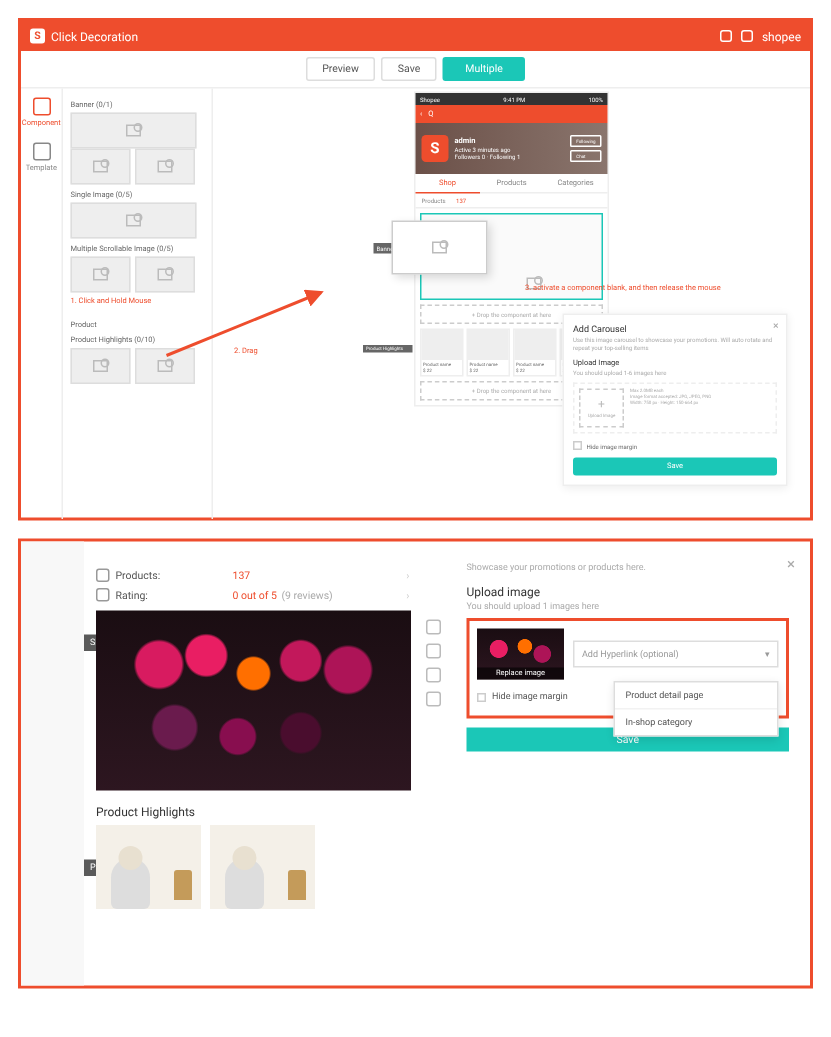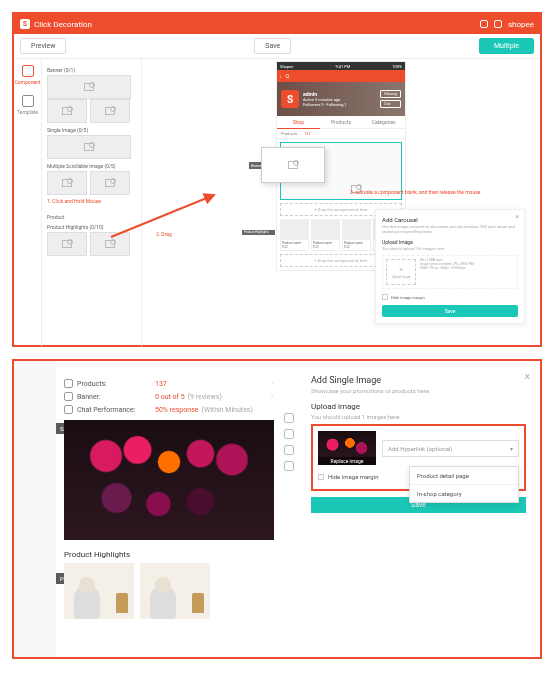--- a/index.html
+++ b/index.html
@@ -7,21 +7,21 @@
   .frame{border:2px solid #ee4d2d;margin:12px;background:#fff;position:relative;}
   .f1{height:335px;}
   .f2{height:300px;}
 
   
   .topbar{background:#ee4d2d;height:20px;display:flex;align-items:center;color:#fff;font-size:8px;padding:0 6px;justify-content:space-between;}
   .topbar-left{display:flex;align-items:center;gap:4px;}
   .logo{width:10px;height:10px;background:#fff;color:#ee4d2d;display:flex;align-items:center;justify-content:center;font-size:7px;font-weight:bold;border-radius:2px;}
   .topbar-right{display:flex;gap:6px;font-size:8px;}
   .tb-icon{width:8px;height:8px;border:1px solid #fff;border-radius:2px;}
-  .actionbar{display:flex;justify-content:space-between;gap:4px;padding:4px 6px;border-bottom:1px solid #eee;}
+  .actionbar{display:flex;justify-content:center;gap:4px;padding:4px 20px;border-bottom:1px solid #eee;}
   .btn{border:1px solid #ddd;padding:3px 10px;font-size:7px;border-radius:2px;background:#fff;color:#555;}
   .btn-pub{background:#1bc7b7;color:#fff;border-color:#1bc7b7;padding:3px 14px;}
 
   .body1{display:flex;height:287px;position:relative;}
   .leftcol{width:28px;border-right:1px solid #eee;display:flex;flex-direction:column;align-items:center;padding-top:6px;gap:10px;}
   .leftitem{display:flex;flex-direction:column;align-items:center;gap:2px;font-size:5px;color:#888;}
   .leftitem.active{color:#ee4d2d;}
   .li-ic{width:12px;height:12px;border:1px solid currentColor;border-radius:2px;}
   .complib{width:100px;border-right:1px solid #eee;padding:4px 5px;font-size:5px;color:#888;position:relative;}
   .sec-t{font-size:5px;color:#666;margin:4px 0 2px;}
@@ -314,30 +314,24 @@
 
     <div class="f2-main">
       <div class="statrow">
         <div class="ic"></div>
         <span class="lab">Products:</span>
         <span class="val">137</span>
         <span class="car">›</span>
       </div>
       <div class="statrow">
         <div class="ic"></div>
-        <span class="lab">Banner:</span>
+        <span class="lab">Rating:</span>
         <span class="val">0 out of 5</span>
         <span class="paren">(9 reviews)</span>
         <span class="car">›</span>
-      </div>
-      <div class="statrow">
-        <div class="ic"></div>
-        <span class="lab">Chat Performance:</span>
-        <span class="val">50% response</span>
-        <span class="paren">(Within Minutes)</span>
       </div>
 
       <div class="tag" style="top:62px">Single Image</div>
       <div class="heroimg"></div>
 
       <div class="tag" style="top:212px">Product Highlights</div>
       <div class="ph-title">Product Highlights</div>
       <div class="ph-grid">
         <div class="ph-card">
             <div class="cartoon"></div>
@@ -352,21 +346,20 @@
 
     <div class="toolcol">
       <div class="tool-ic"></div>
       <div class="tool-ic"></div>
       <div class="tool-ic"></div>
       <div class="tool-ic"></div>
     </div>
 
     <div class="f2-panel">
       <div class="close">×</div>
-      <div class="f2t">Add Single Image</div>
       <div class="f2s">Showcase your promotions or products here.</div>
       <div class="f2h">Upload image</div>
       <div class="f2n">You should upload 1 images here</div>
 
       <div class="redbox">
         <div class="imgrow">
           <div class="mini">
             <div class="mini-ov">Replace image</div>
           </div>
           <div class="sel">

